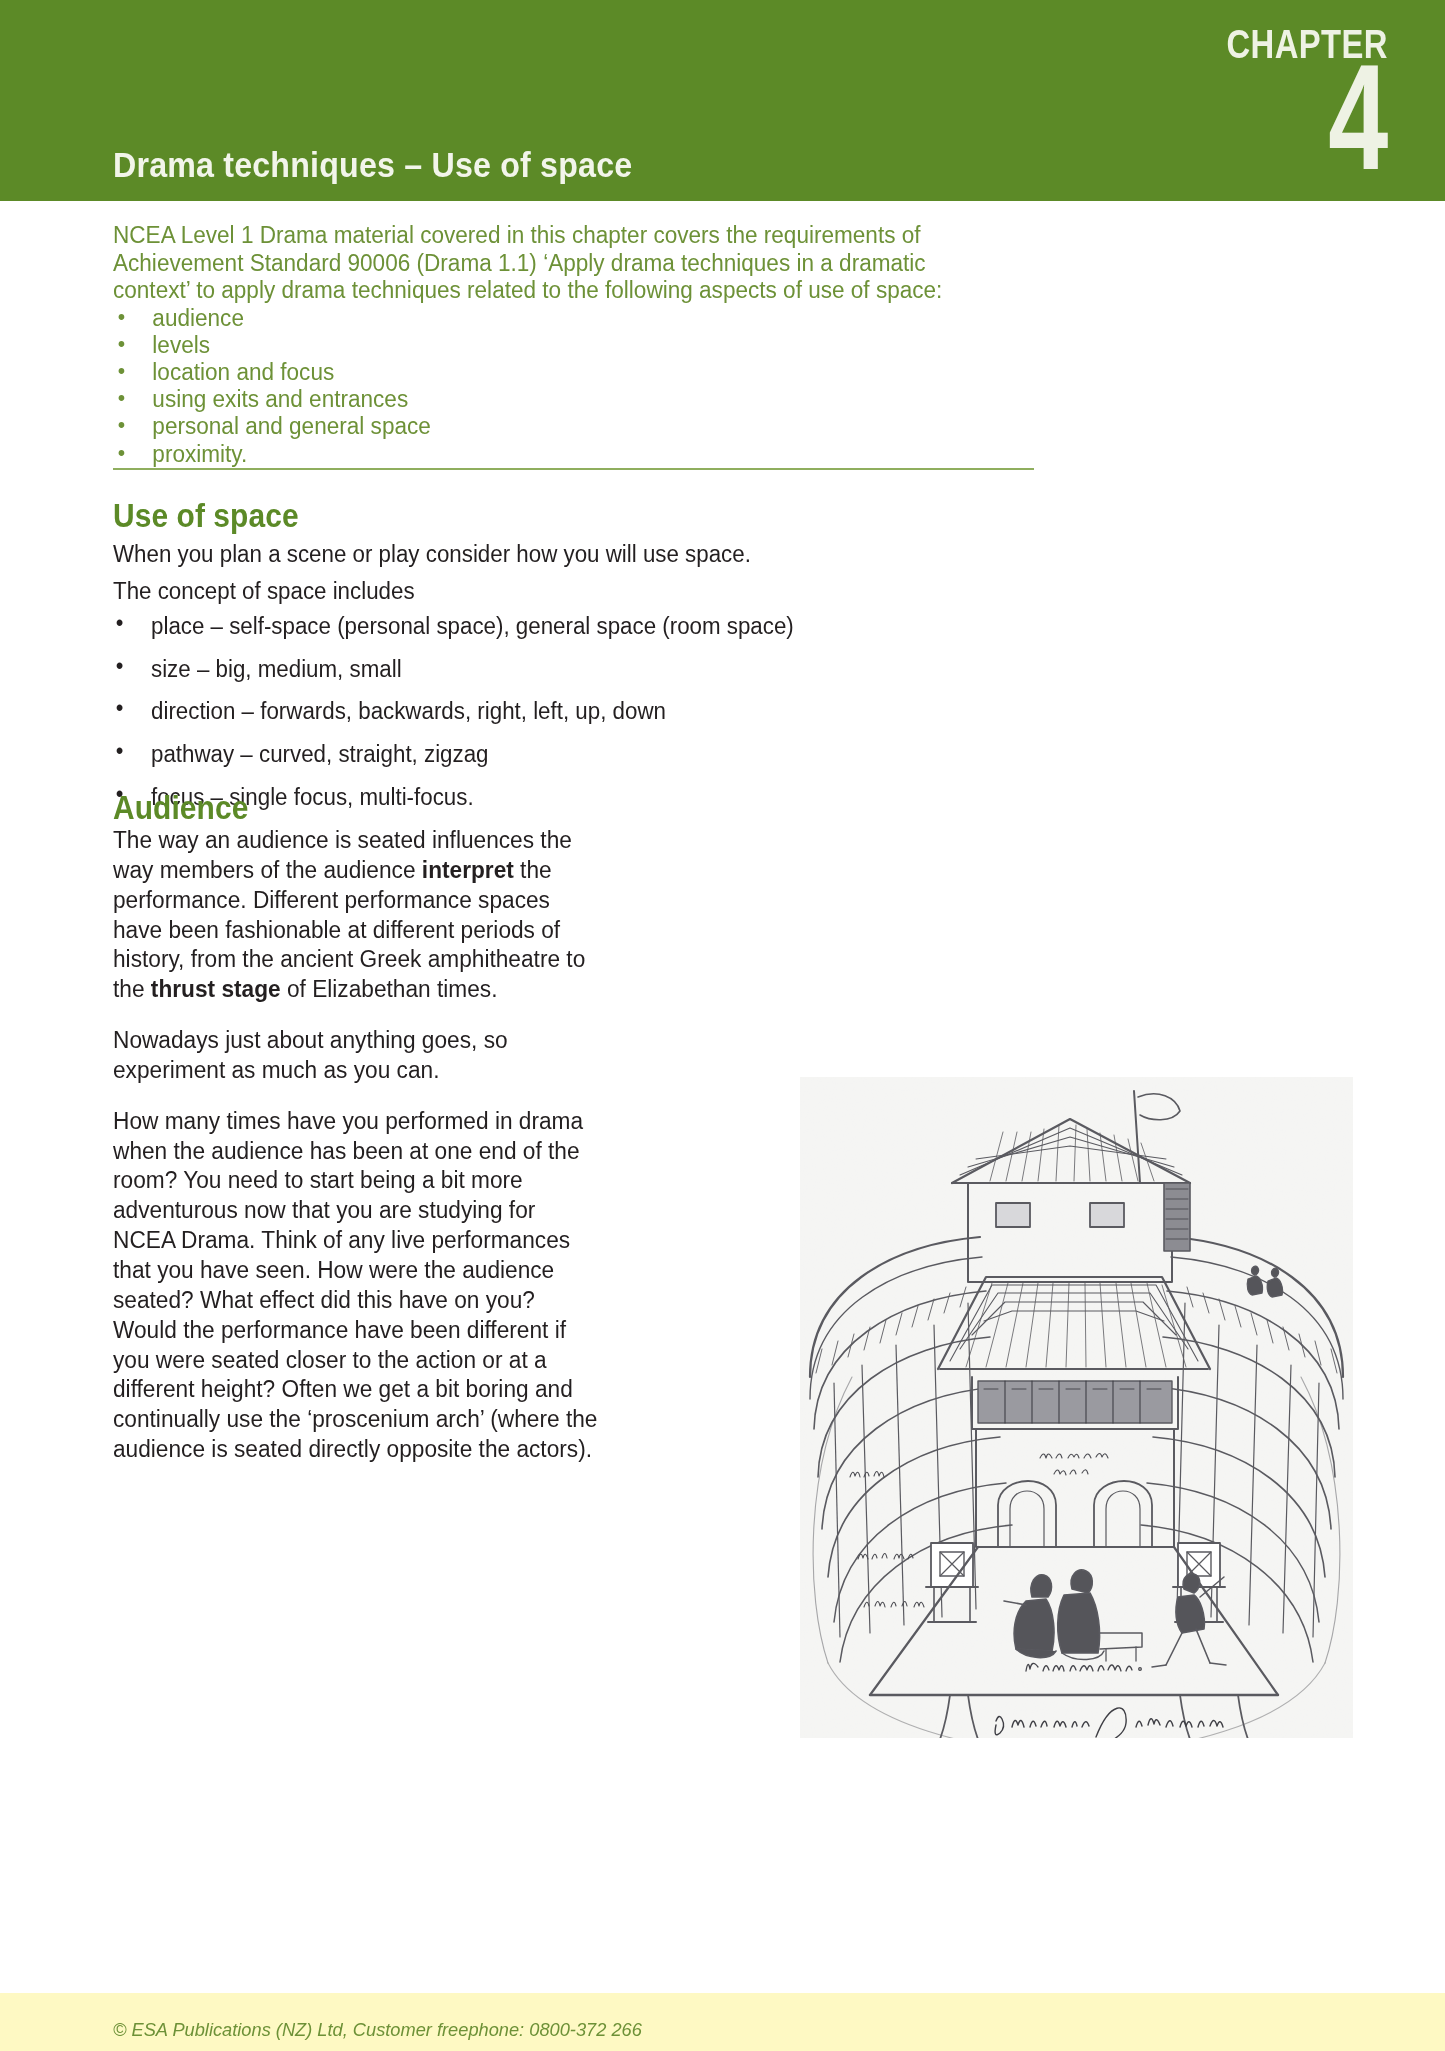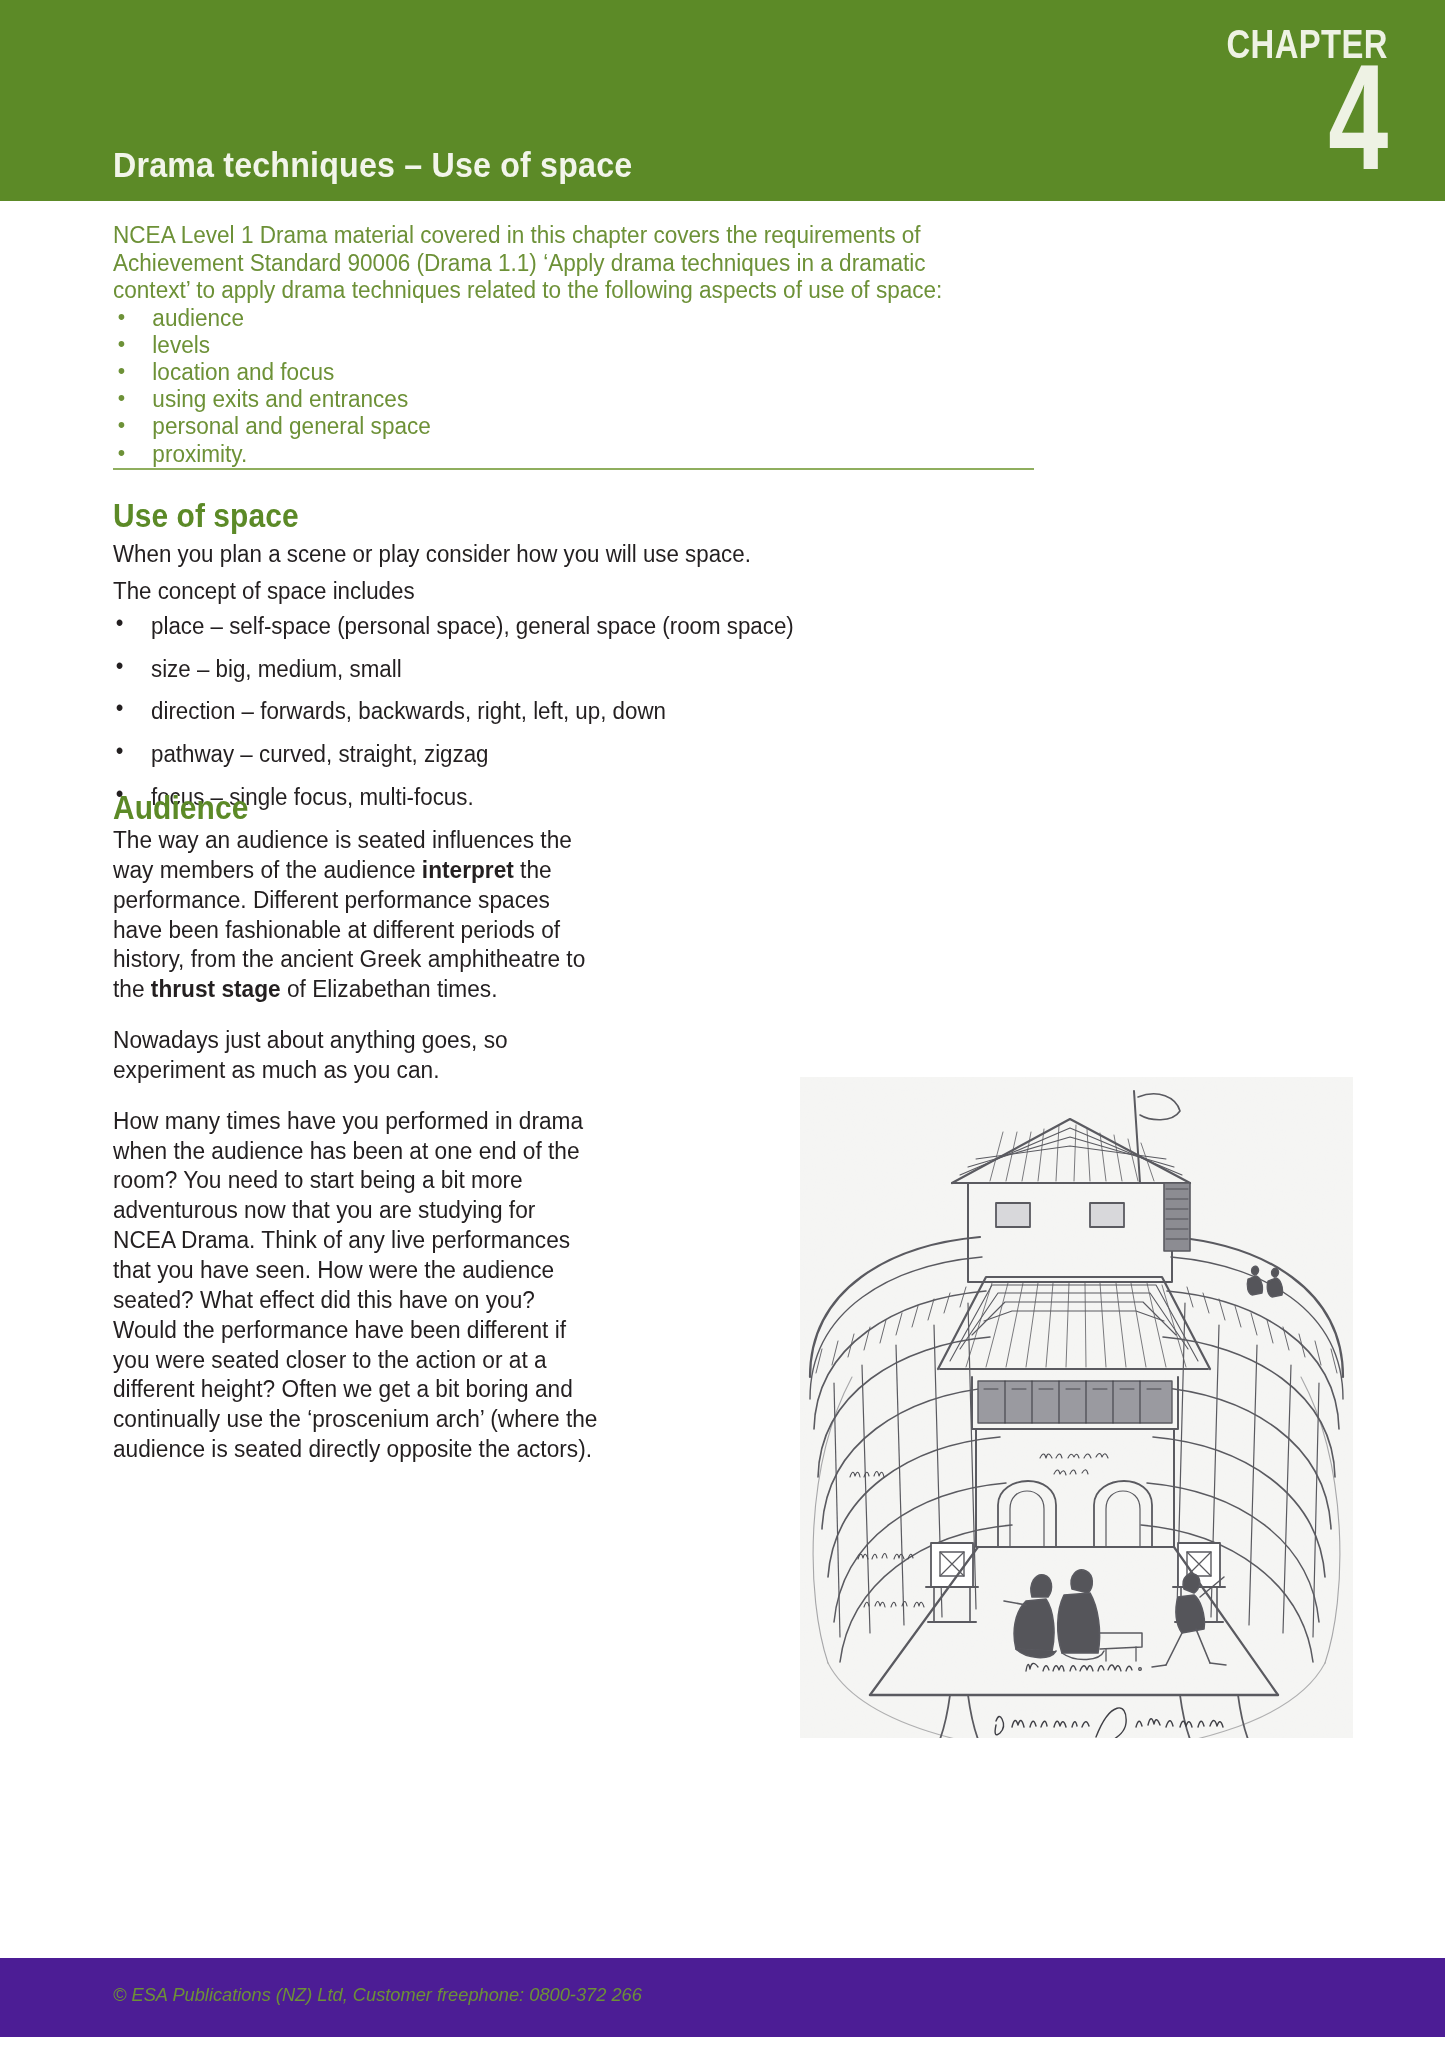--- a/index.html
+++ b/index.html
@@ -182,24 +182,24 @@
     height: 661px;
     background: #f4f4f2;
     overflow: hidden;
   }
   .illustration svg { display: block; }
 
   
   .footer-band {
     position: absolute;
     left: 0;
-    bottom: 14px;
+    bottom: 0;
     width: 1445px;
-    height: 79px;
-    background: #4c1d95;
+    height: 58px;
+    background: #fef9c3;
   }
   .footer-text {
     position: absolute;
     left: 113px;
     top: 26px;
     color: #6d9137;
     font-size: 19px;
     font-style: italic;
     transform: scaleX(0.96);
     transform-origin: left top;

